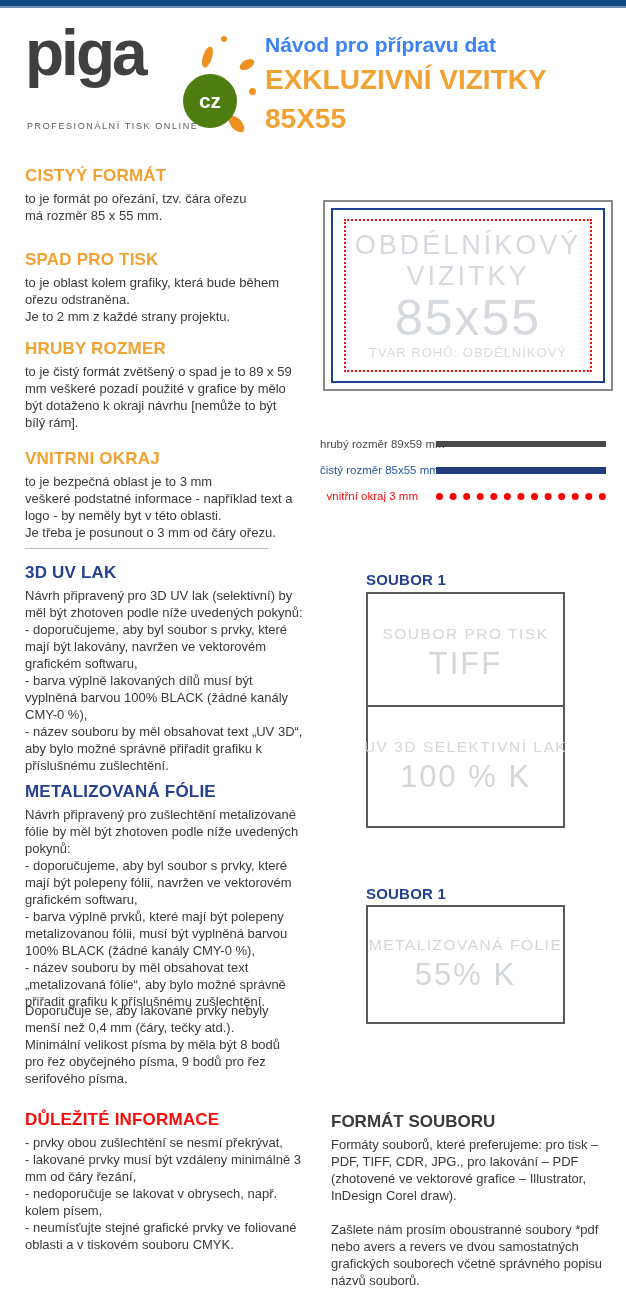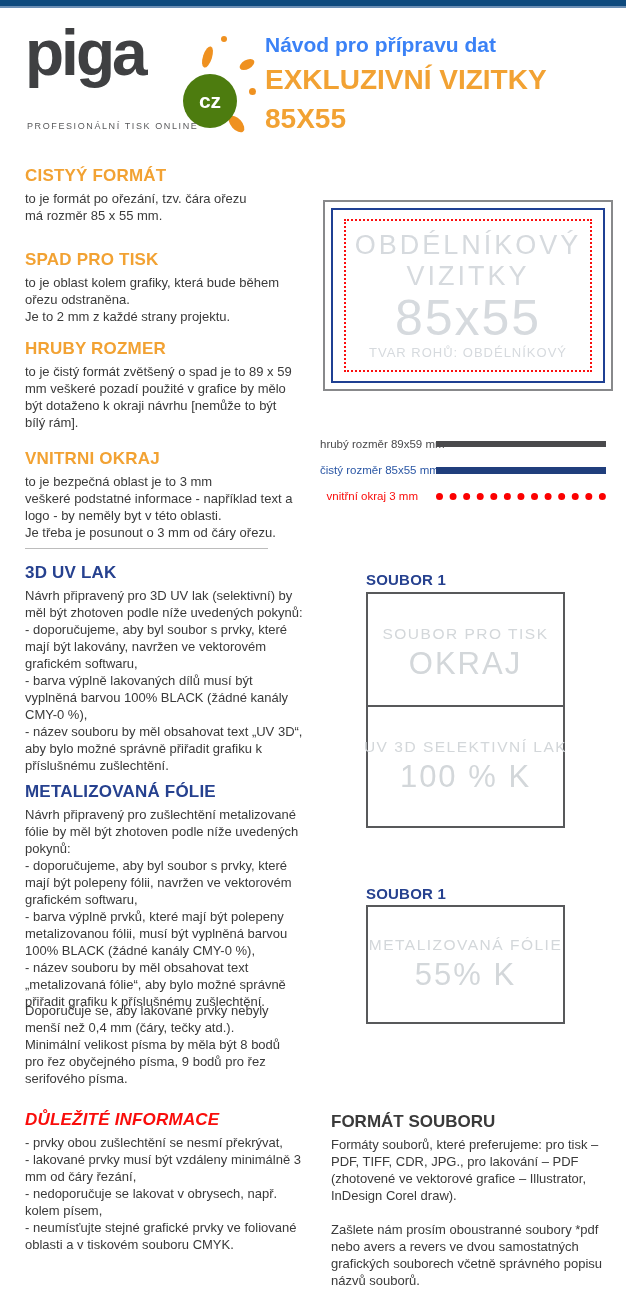--- a/index.html
+++ b/index.html
@@ -28,21 +28,21 @@
   .title-1 { font-size: 21px; font-weight: 700; color: #3b82f6; }
   .title-2 { font-size: 28px; font-weight: 700; color: #f2a233; margin-top: 7px; }
   .title-3 { font-size: 28px; font-weight: 700; color: #f2a233; margin-top: 7px; }
 
   
   .sect { position: absolute; left: 25px; width: 302px; }
   .sect h2 { font-size: 17px; font-weight: 700; margin-bottom: 4px; letter-spacing: 0.2px; }
   .sect .body { font-size: 13px; line-height: 17px; color: #3a3a3a; white-space: pre-line; }
   .h-orange h2 { color: #f2a233; }
   .h-blue h2 { color: #26418f; }
-  .h-red h2 { color: #f90d0b; font-style: italic; }
+  .h-red h2 { color: #f90d0b; }
 
   .s-cisty   { top: 166px; }
   .s-spad    { top: 250px; }
   .s-hruby   { top: 339px; }
   .s-vnitrni { top: 449px; }
   .divider   { position: absolute; left: 25px; top: 548px; width: 243px; height: 0; border-top: 1px solid #bcbcbc; }
   .s-uvlak   { top: 563px; }
   .s-folie   { top: 782px; }
   .s-note    { top: 1002px; }
   .s-dulezite{ top: 1110px; }
@@ -212,21 +212,21 @@
     </div>
     <div class="legend-row lg-red">
       <div class="legend-label">vnitřní okraj 3 mm</div>
       <div class="legend-bar bar-dots"></div>
     </div>
   </div>
 
   <div class="soubor-h sh-1">SOUBOR 1</div>
   <div class="soubor-box sb-1">
     <div class="sb-line1">SOUBOR PRO TISK</div>
-    <div class="sb-line2">OKRAJ</div>
+    <div class="sb-line2">TIFF</div>
   </div>
 
   <div class="soubor-h sh-2">SOUBOR 2</div>
   <div class="soubor-box sb-2">
     <div class="sb-line1">UV 3D SELEKTIVNÍ LAK</div>
     <div class="sb-line2">100 % K</div>
   </div>
 
   <div class="soubor-h sh-3">SOUBOR 1</div>
   <div class="soubor-box sb-3">

